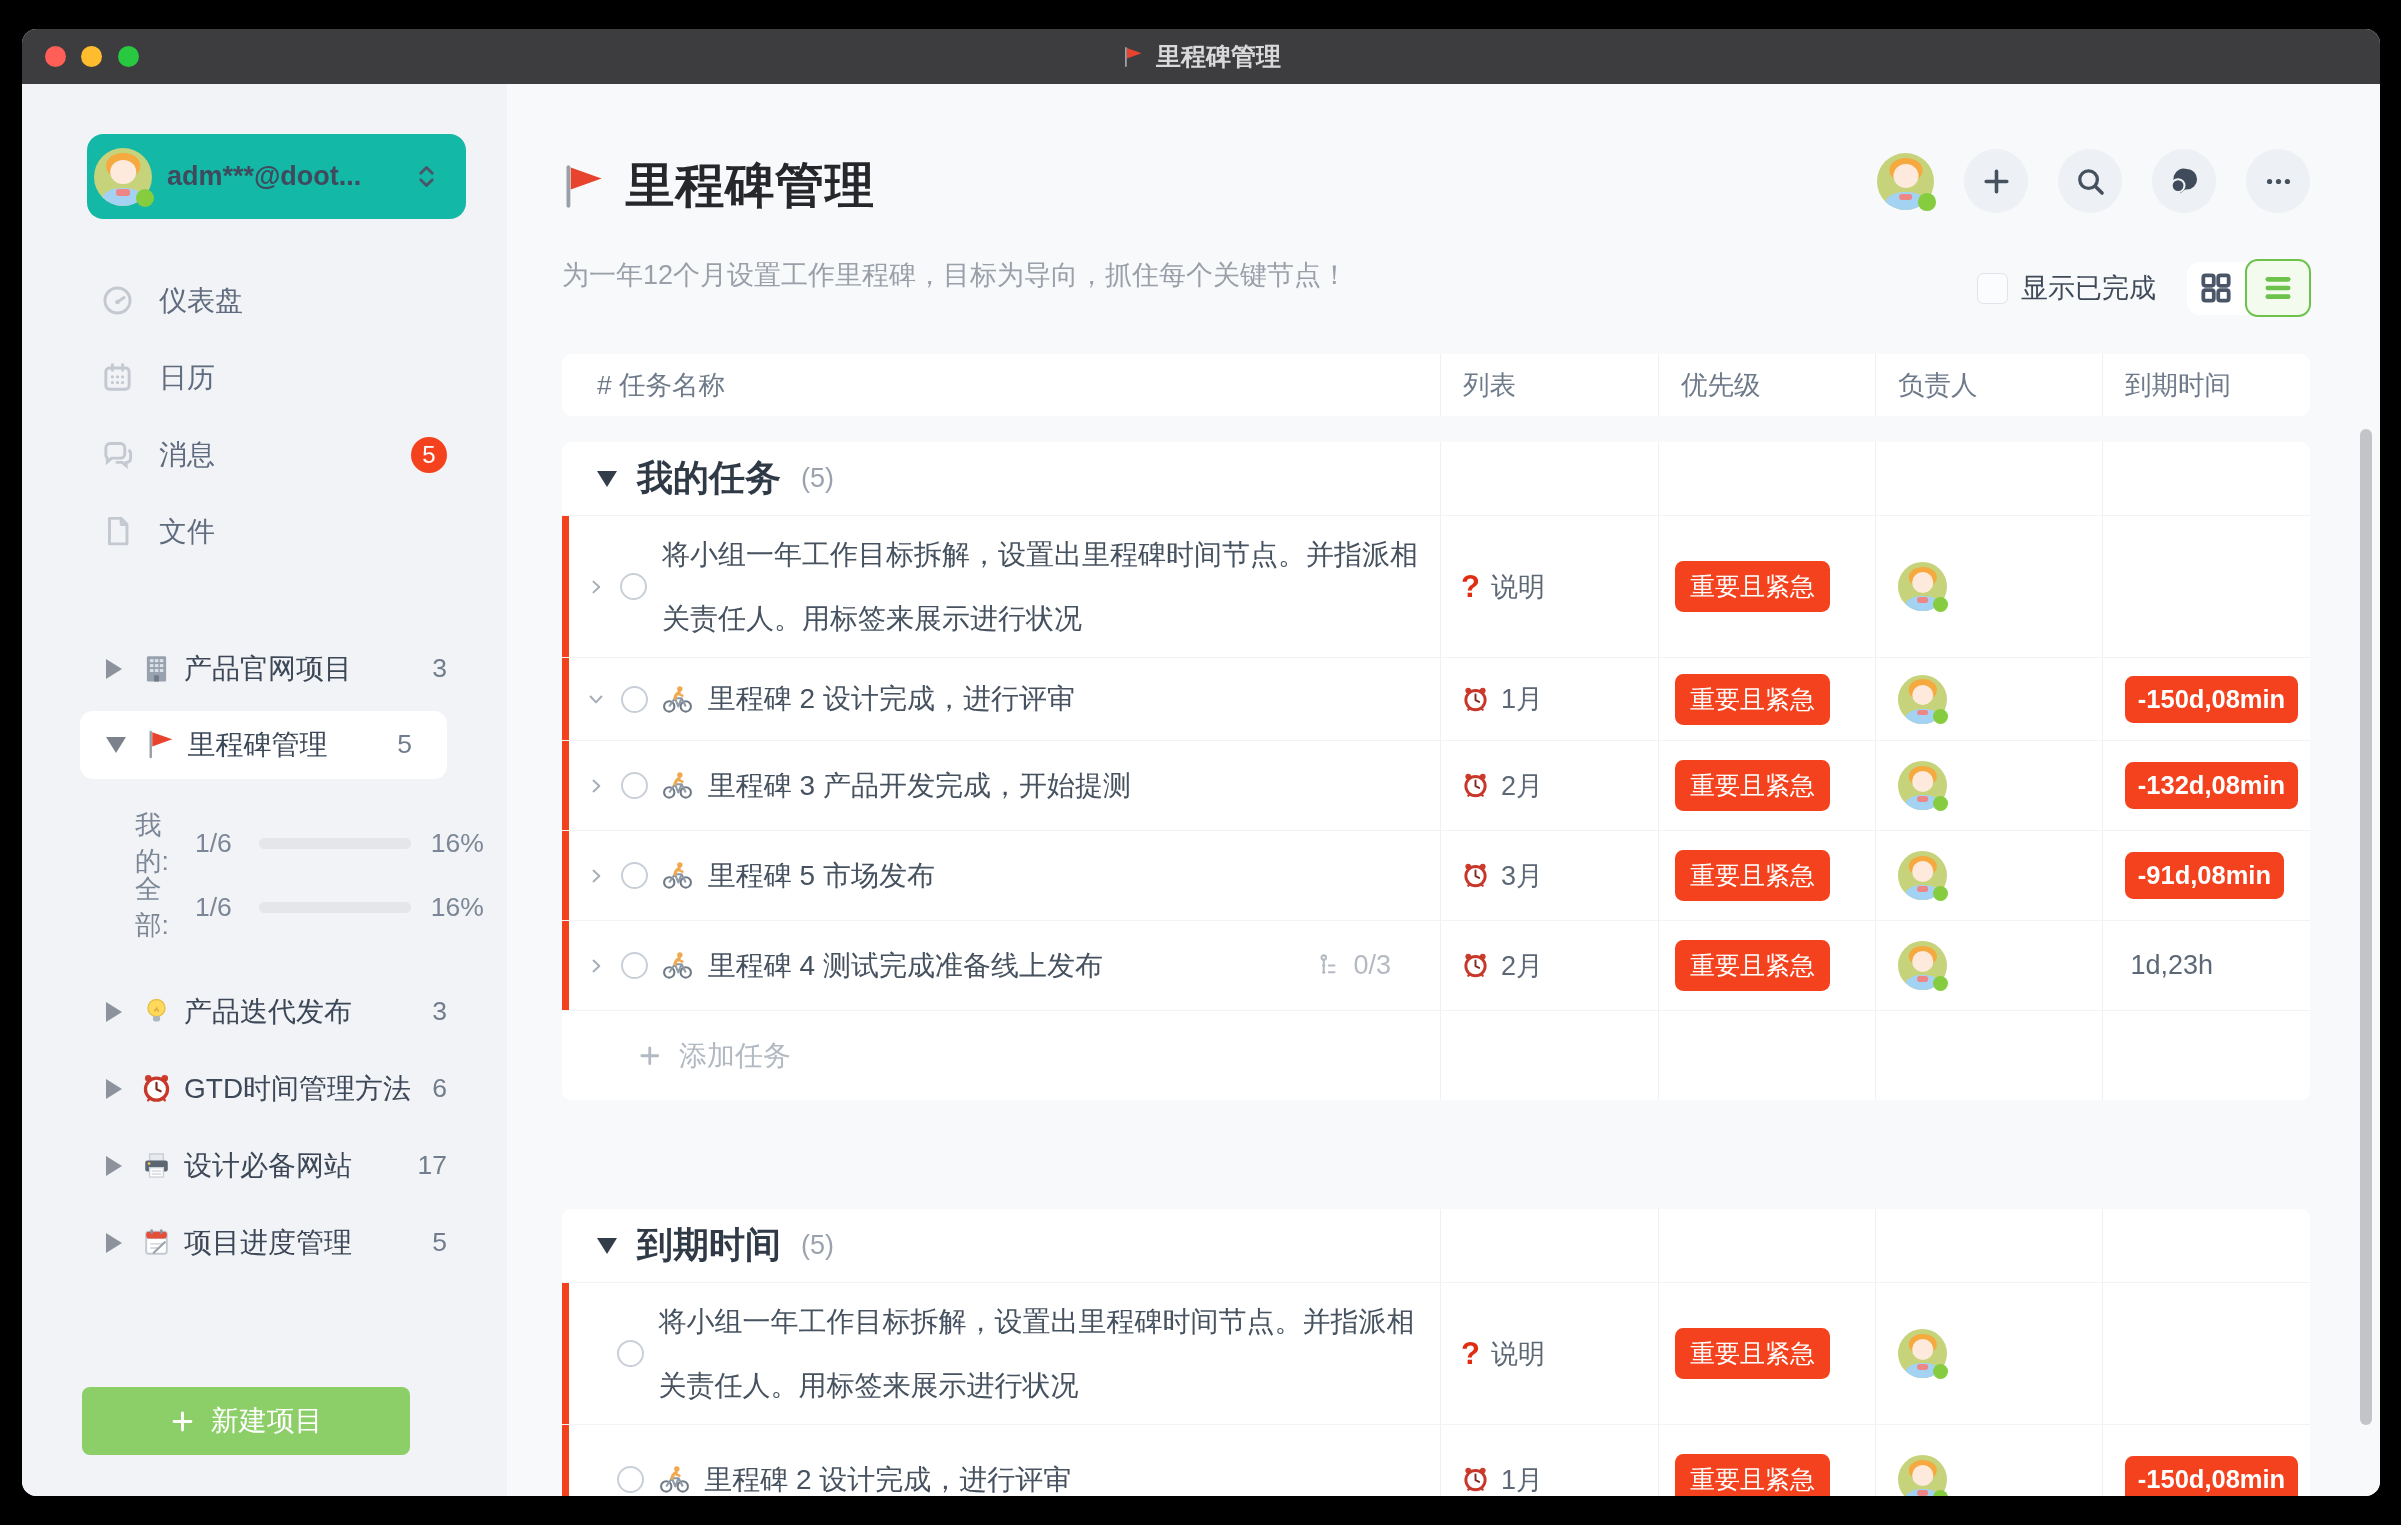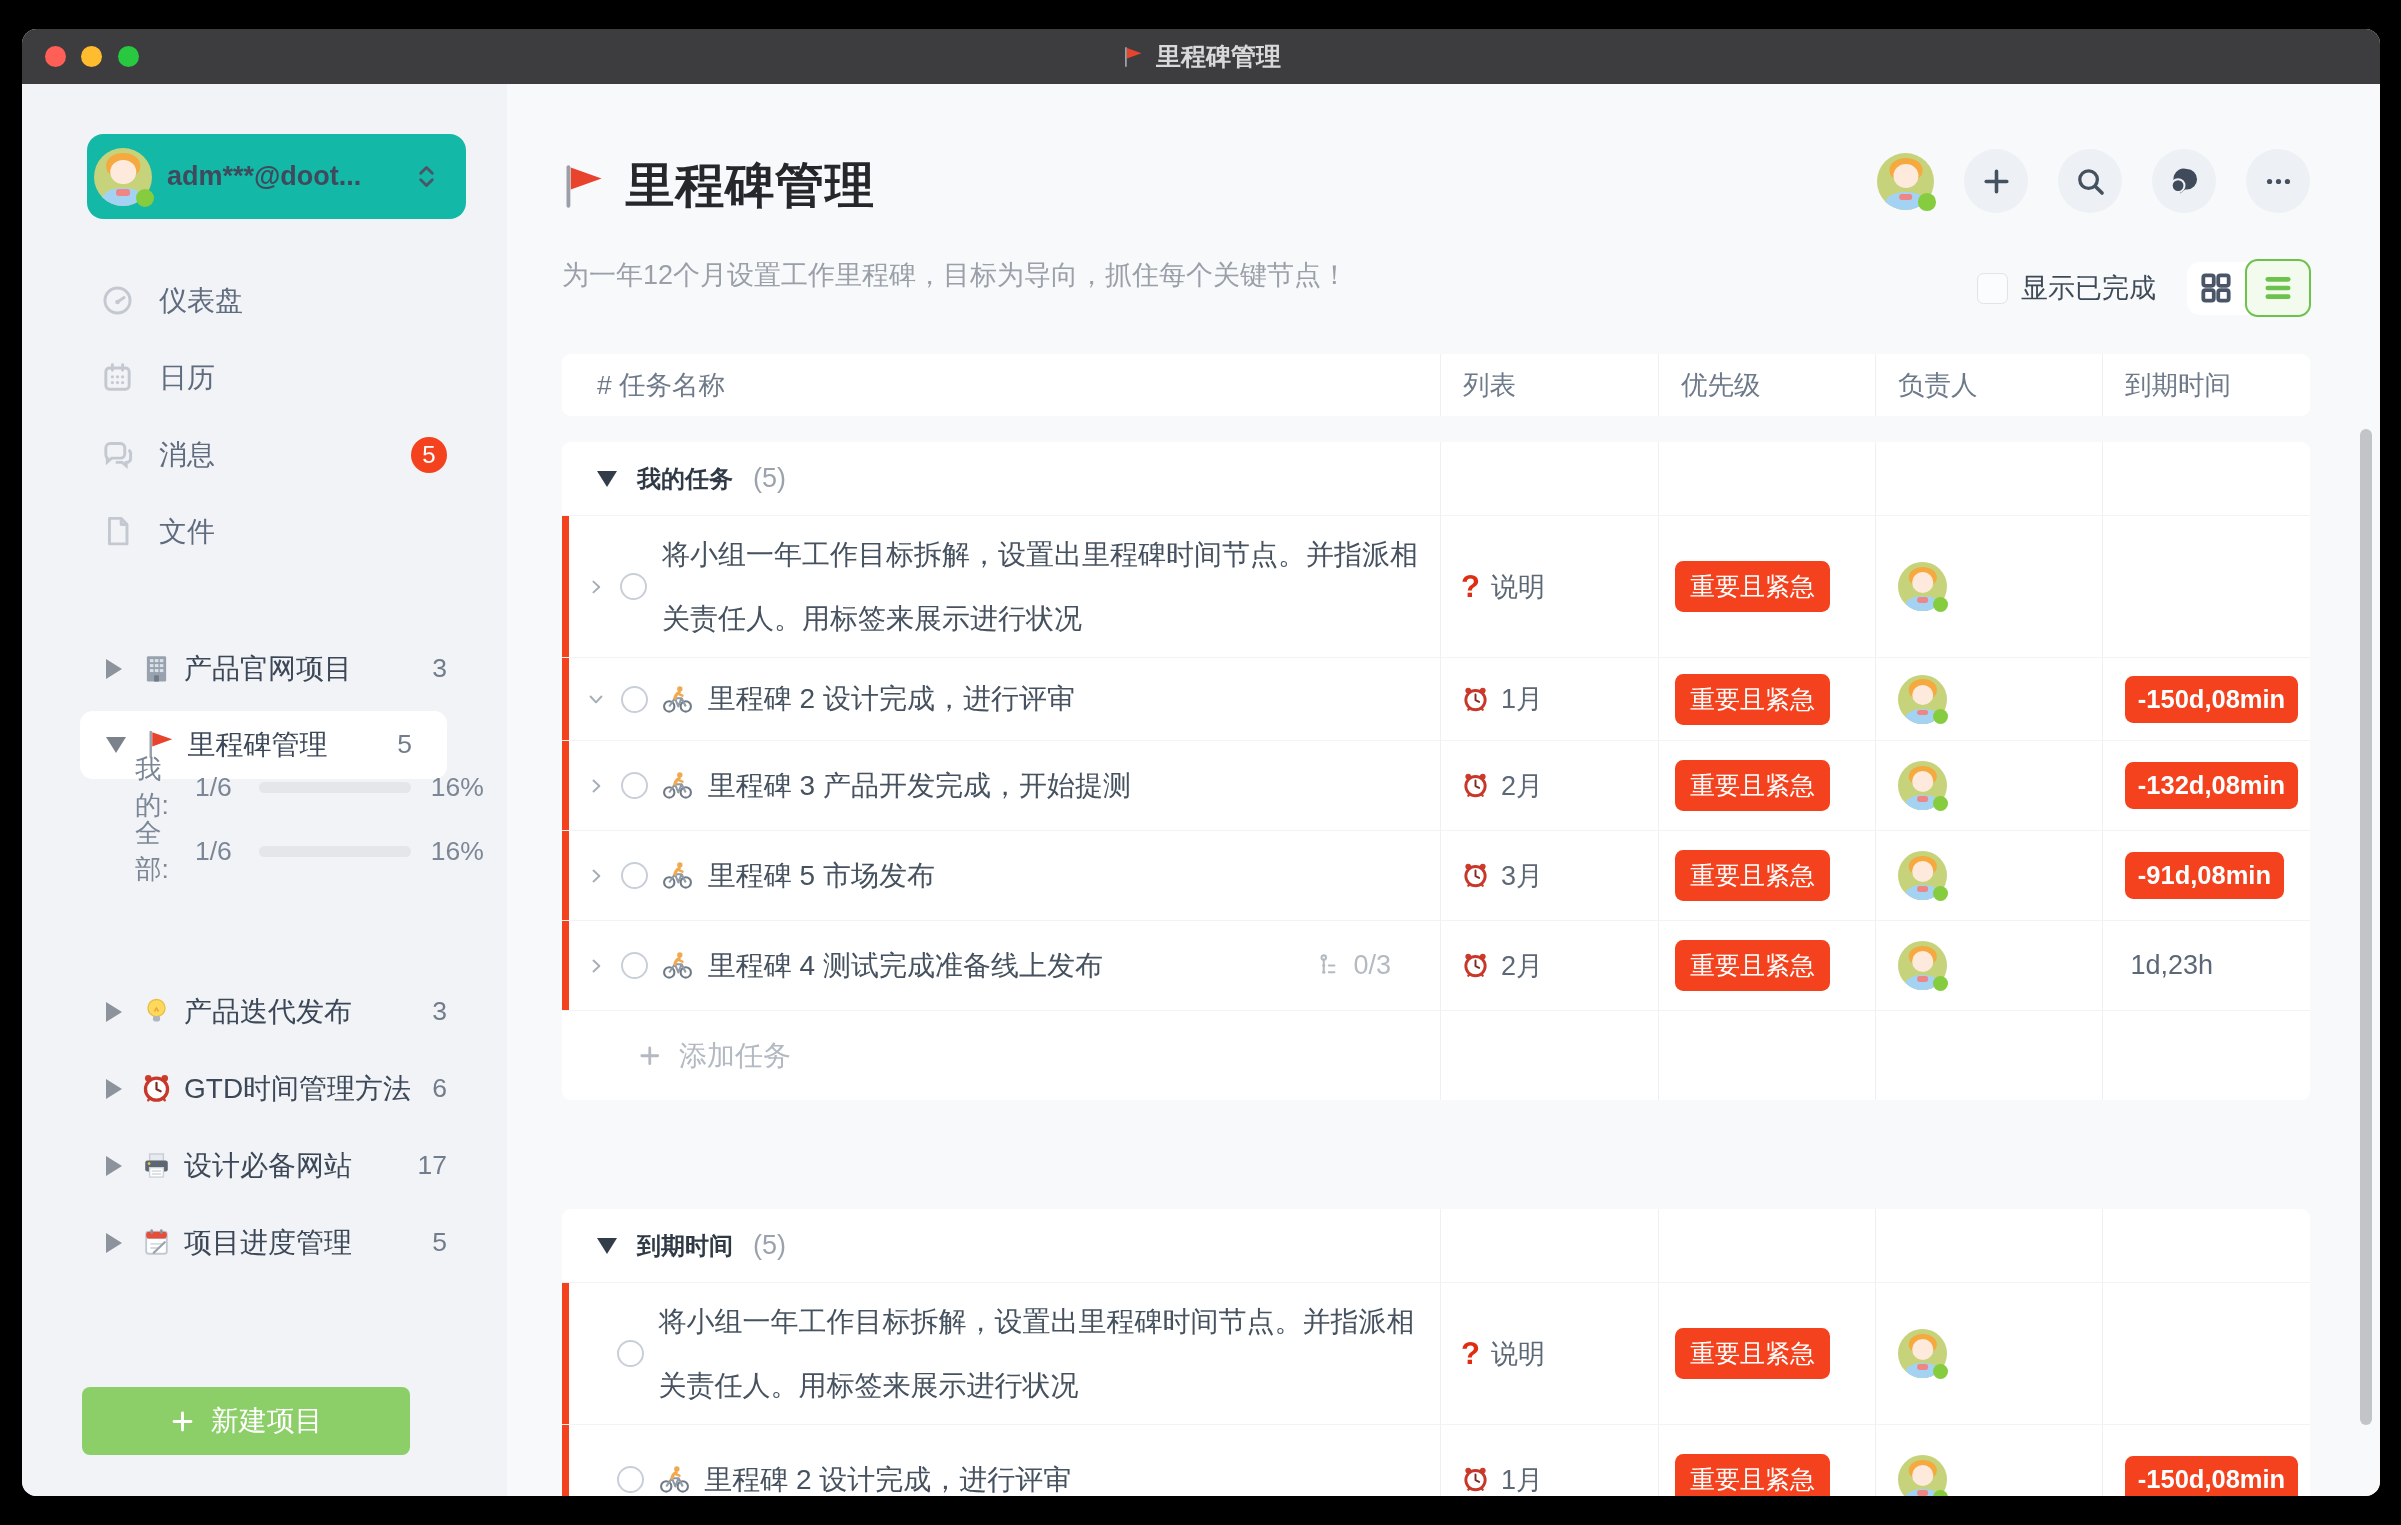--- a/index.html
+++ b/index.html
@@ -33,21 +33,21 @@
   .p-top{top:546px;} .p-bottom{top:889px;}
   .proj-row{height:77px;display:flex;align-items:center;padding:0 0 0 84px;}
   .proj-row .tri{flex:none;}
   .proj-row .p-ico{margin-left:18px;flex:none;}
   .proj-row .p-lbl{margin-left:11px;font-size:28px;color:#3c4858;}
   .proj-row .p-cnt{margin-left:auto;margin-right:60px;font-size:26.5px;color:#717d8c;}
   .proj-row.selected{background:#fff;border-radius:12.8px;margin:3.6px 60px 4.6px 58px;height:68px;padding-left:25.5px;}
   .tri-r{width:0;height:0;border-left:16.4px solid #8d939c;border-top:10px solid transparent;border-bottom:10px solid transparent;}
   .tri-d{width:0;height:0;border-top:16.4px solid #7c828c;border-left:10px solid transparent;border-right:10px solid transparent;}
   .tri-d.dark{border-top-color:#333d4a;}
-  .progress-block{position:absolute;left:0;right:0;top:671px;}
+  .progress-block{position:absolute;left:0;right:0;top:727px;}
   .prog-row{height:64px;display:flex;align-items:center;padding-left:113px;font-size:26.5px;color:#7b8796;}
   .prog-row .pr-lbl{width:60px;}
   .prog-row .pr-ratio{width:51px;}
   .prog-bar{width:152px;height:11px;border-radius:5.5px;background:#e4e6ea;margin-left:12.8px;overflow:hidden;}
   .prog-fill{height:100%;width:16%;border-radius:5.5px;background:#8fd05e;}
   .prog-row .pr-pct{margin-left:20px;}
   .new-btn{position:absolute;left:60px;top:1303px;width:328px;height:68px;border-radius:8px;background:#8ccf68;
            display:flex;align-items:center;justify-content:center;gap:14.6px;color:#fff;font-size:28px;}
   
   .page-head{position:absolute;left:51px;top:69px;display:flex;align-items:center;gap:16.4px;}
@@ -72,21 +72,21 @@
   .gcard{overflow:hidden;}
   .gcard1{top:358px;} .gcard2{top:1125px;height:347px;}
   .row{display:grid;grid-template-columns:879px 218px 217px 227px 1fr;position:relative;border-bottom:1.8px solid #f1f3f5;}
   .row:last-child{border-bottom:none;}
   .row>div{display:flex;align-items:center;border-right:1.8px solid #eef0f3;box-sizing:border-box;}
   .row>div:last-child{border-right:none;}
   .row.accent::before{content:"";position:absolute;left:0;top:0;bottom:0;width:7.3px;background:#f3421d;z-index:2;}
   .h-group{height:73px;} .h-two{height:141px;} .h-90{height:82px;} .h-one{height:89px;}
   .h-addsub{height:93px;} .h-add{height:89px;} .h-last{height:109px;}
   .ghead-name{padding-left:35px;gap:20px;}
-  .g-title{font-size:24px;font-weight:700;color:#2f3a46;}
+  .g-title{font-size:36px;font-weight:700;color:#2f3a46;}
   .g-count{font-size:27px;color:#9aa3ad;}
   .c-name{padding-left:24px;gap:14.6px;}
   .c-name.no-chev{padding-left:55px;}
   .t-circle{width:27px;height:27px;border-radius:50%;border:2.7px solid #c9cfd8;box-sizing:border-box;flex:none;}
   .t-title{font-size:28px;color:#46525f;}
   .t-wrap{width:785px;line-height:64px;}
   .chip-sub{margin-left:auto;margin-right:49px;display:flex;align-items:center;gap:9px;color:#b4bac2;font-size:27px;}
   .c-list{padding-left:20px;gap:11px;font-size:27px;color:#5d6876;}
   .qmark{color:#e02d12;font-weight:800;font-size:31px;}
   .c-pri{padding-left:16.4px;}

